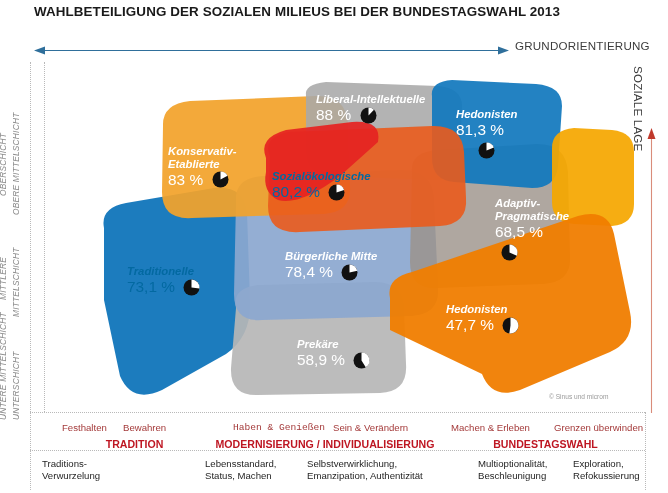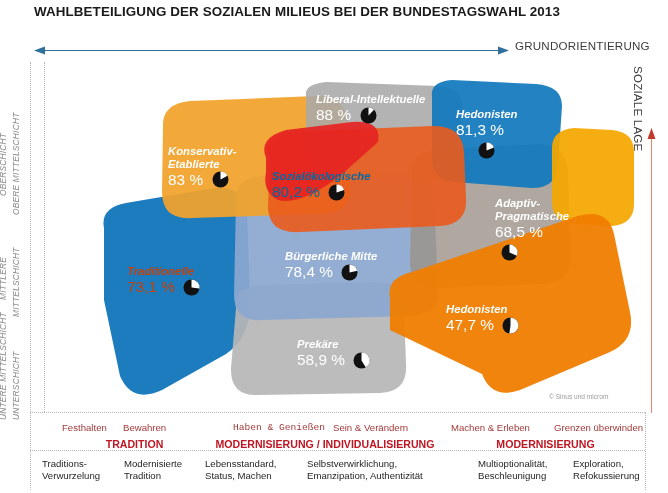--- a/index.html
+++ b/index.html
@@ -185,21 +185,21 @@
 
   <div class="blob-label" style="left:285px;top:250px;color:#ffffff;">
     <span class="nm">Bürgerliche Mitte</span>
     <span class="pc">78,4 %</span>
     <svg class="pie" width="17" height="17" viewBox="0 0 34 34">
         <circle cx="17" cy="17" r="16" fill="#111111"></circle>
         <path d="M17,17 L17,1 A16,16 0 0 1 32.64,13.61 Z" fill="#ffffff"></path>
       </svg>
   </div>
 
-  <div class="blob-label" style="left:127px;top:265px;color:#c2410c;">
+  <div class="blob-label" style="left:127px;top:265px;color:#0369a1;">
     <span class="nm">Traditionelle</span>
     <span class="pc">73,1 %</span>
     <svg class="pie" width="17" height="17" viewBox="0 0 34 34">
         <circle cx="17" cy="17" r="16" fill="#111111"></circle>
         <path d="M17,17 L17,1 A16,16 0 0 1 32.89,18.91 Z" fill="#ffffff"></path>
       </svg>
   </div>
 
   <div class="blob-label" style="left:297px;top:338px;color:#ffffff;">
     <span class="nm">Prekäre</span>
@@ -225,26 +225,24 @@
 
     <div class="leg-small" style="left:32px;top:6px;">Festhalten</div>
     <div class="leg-small" style="left:93px;top:6px;">Bewahren</div>
     <div class="leg-small" style="left:203px;top:6px;font-family:Liberation Mono, monospace;">Haben &amp; Genießen</div>
     <div class="leg-small" style="left:303px;top:6px;">Sein &amp; Verändern</div>
     <div class="leg-small" style="left:421px;top:6px;">Machen &amp; Erleben</div>
     <div class="leg-small" style="left:524px;top:6px;">Grenzen überwinden</div>
 
     <div class="leg-group" style="left:32px;top:22px;width:145px;">TRADITION</div>
     <div class="leg-group" style="left:178px;top:22px;width:234px;">MODERNISIERUNG / INDIVIDUALISIERUNG</div>
-    <div class="leg-group" style="left:418px;top:22px;width:195px;">MODERNISIERUNG</div>
+    <div class="leg-group" style="left:418px;top:22px;width:195px;">BUNDESTAGSWAHL</div>
 
     <div class="leg-desc" style="left:12px;top:42px;">Traditions-
 Verwurzelung</div>
-    <div class="leg-desc" style="left:94px;top:42px;">Modernisierte
-Tradition</div>
     <div class="leg-desc" style="left:175px;top:42px;">Lebensstandard,
 Status, Machen</div>
     <div class="leg-desc" style="left:277px;top:42px;">Selbstverwirklichung,
 Emanzipation, Authentizität</div>
     <div class="leg-desc" style="left:421px;top:42px;margin-left:27px;">Multioptionalität,
 Beschleunigung</div>
     <div class="leg-desc" style="left:543px;top:42px;">Exploration,
 Refokussierung</div>
   </div>
 

